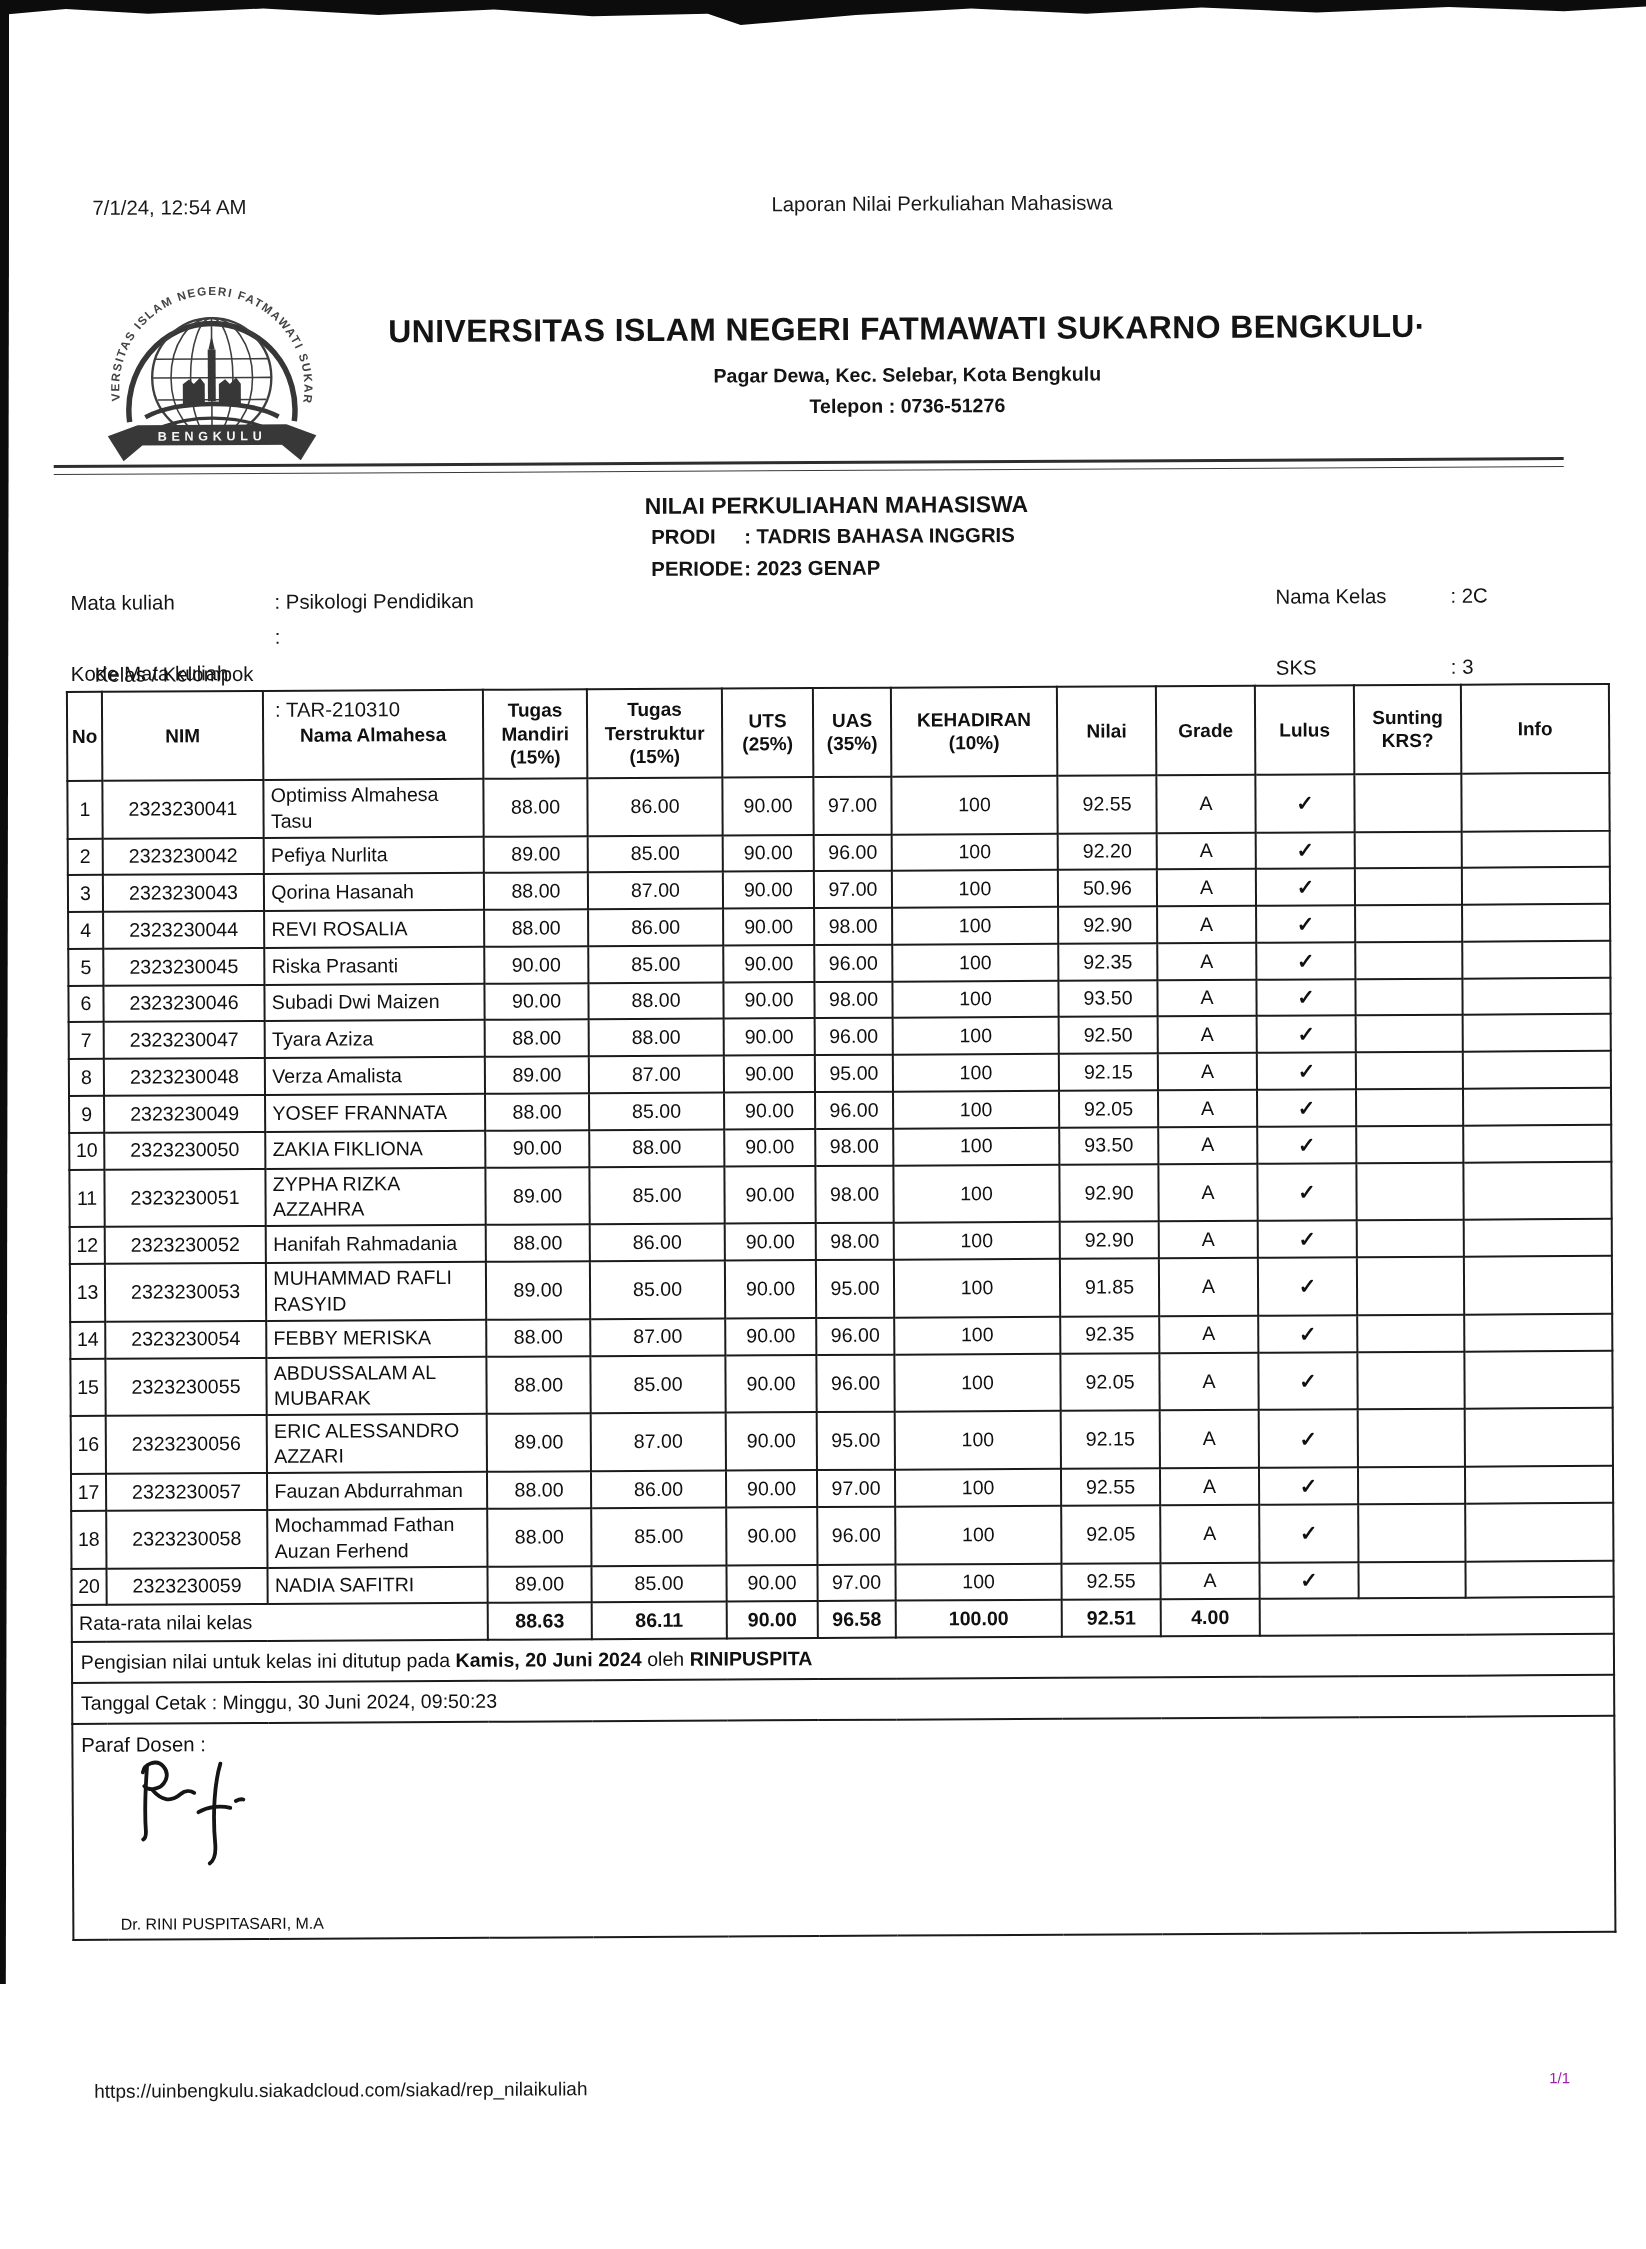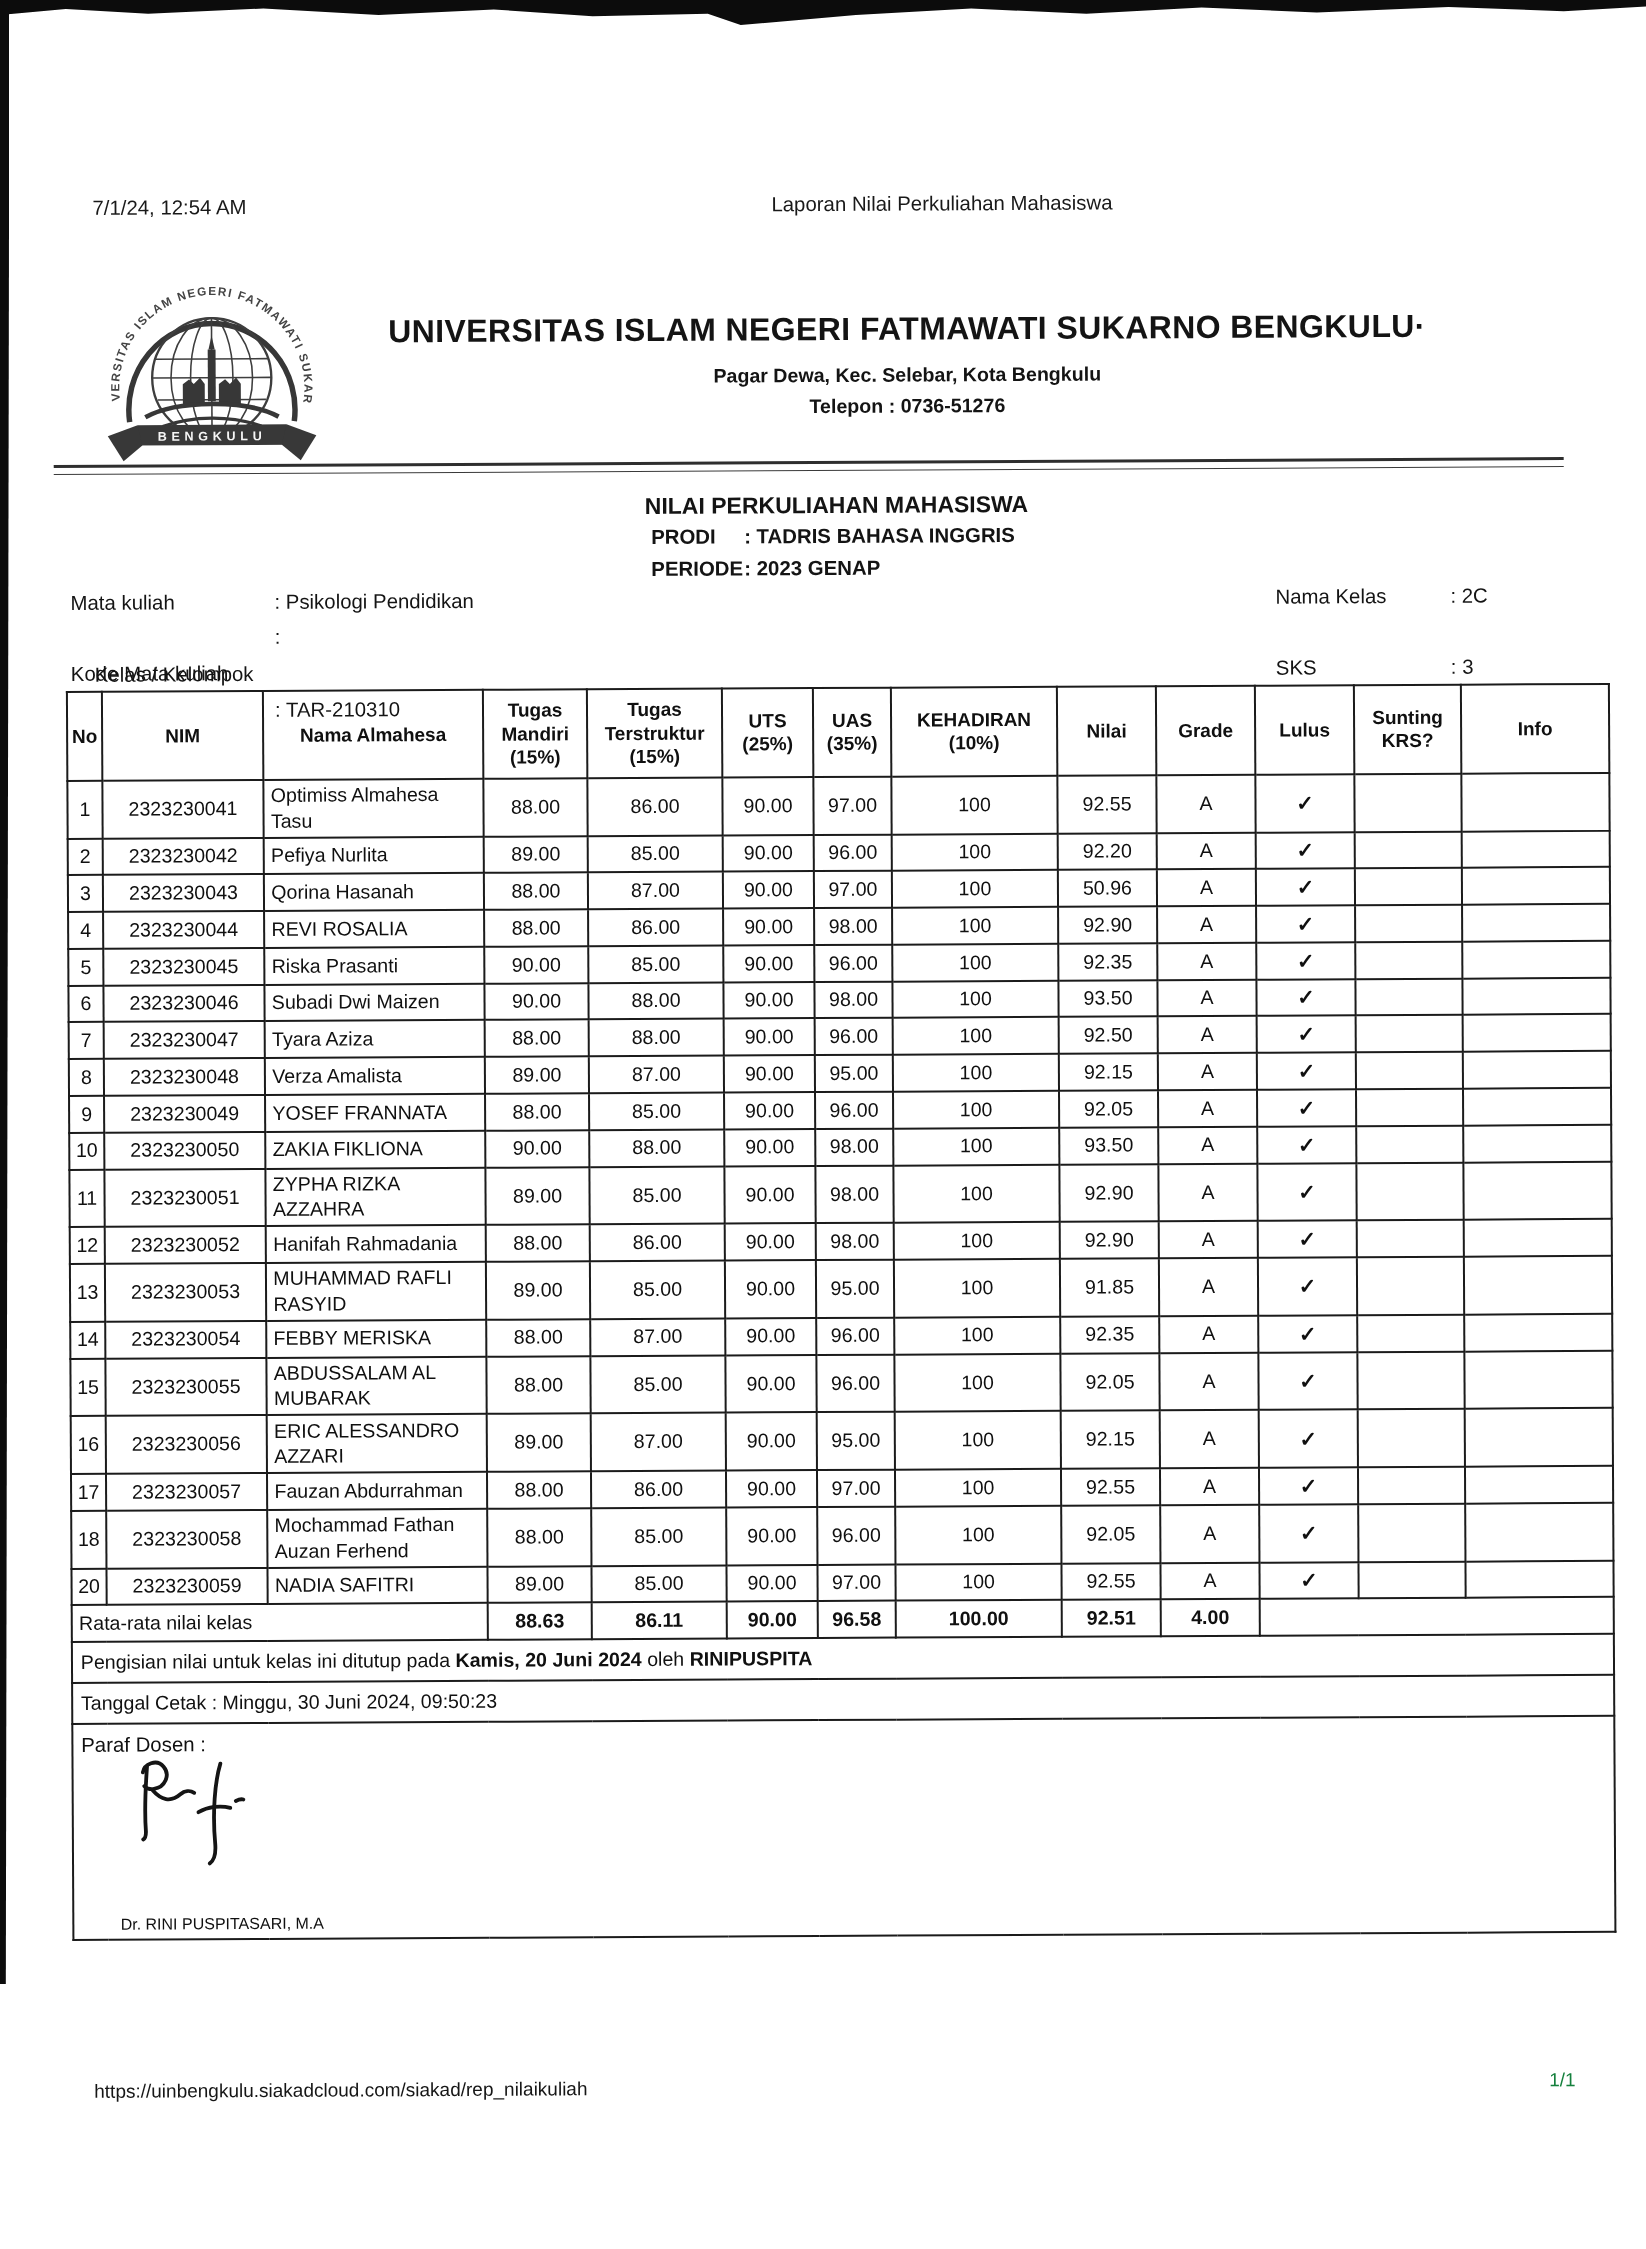--- a/index.html
+++ b/index.html
@@ -33,21 +33,21 @@
   td{height:30px;padding:2.4px 4.7px;text-align:center;vertical-align:middle;line-height:1.3;}
   td.cell-left{text-align:left;padding-left:6.3px;padding-right:11px;}
   td.cell-check{font-weight:bold;font-size:21px;}
   .summary-val{font-weight:bold;}
   .note-cell{height:33px;text-align:left;padding:3.1px 7.8px;font-size:19.6px;}
   .paraf-cell{height:201px;position:relative;text-align:left;vertical-align:top;padding:6.3px 7.8px;}
   .paraf-label{font-size:20.4px;}
   .signature{position:absolute;left:43px;top:23.5px;}
   .lecturer-name{position:absolute;left:6.3px;bottom:3.1px;font-size:16px;margin-left:40px;}
   .footer-url{left:88px;top:2077px;font-size:19px;color:#161616;}
-  .page-number{left:1543px;top:2073px;font-size:19px;color:#15803d;}
+  .page-number{left:1543px;top:2073px;font-size:15px;color:#a21caf;}
   .logo{left:93px;top:271px;opacity:.88;}
 </style>
 </head>
 <body>
 
 <div class="stage">
   <div class="scan-top"></div>
   <div class="scan-left"></div>
 
   <div class="sheet">

